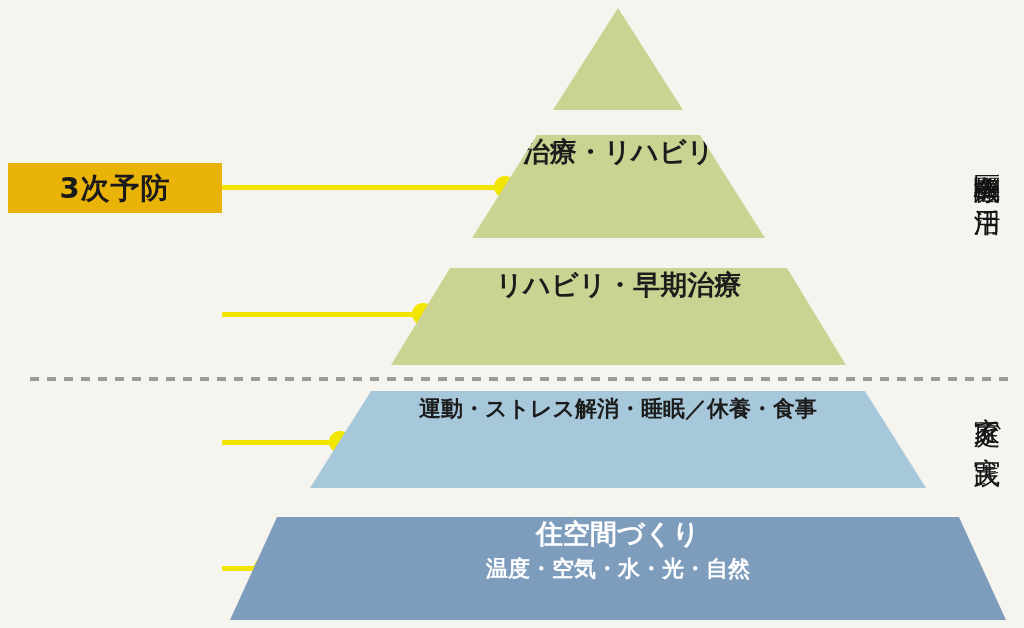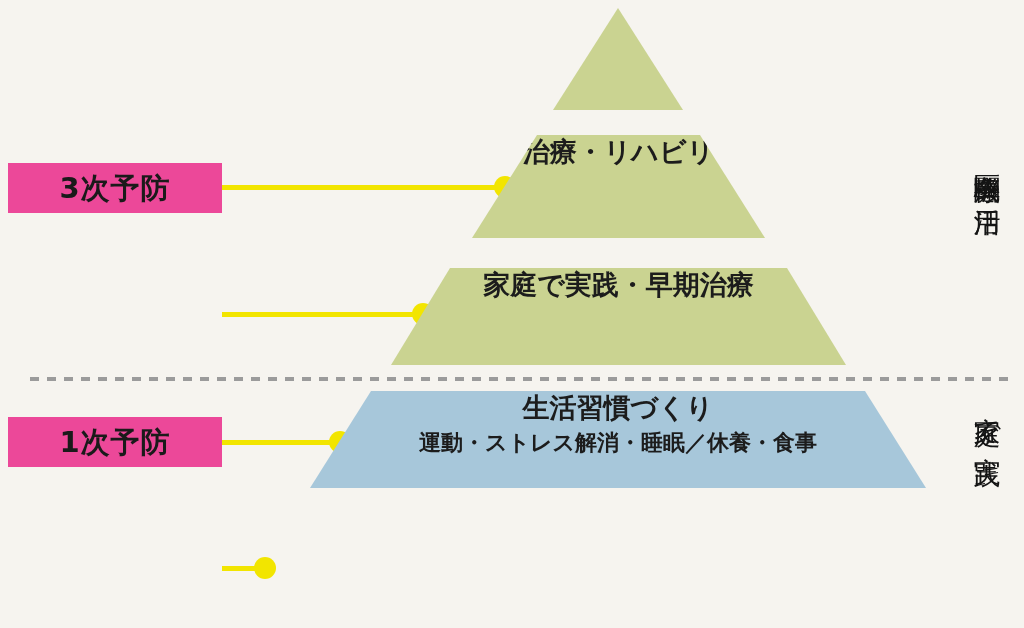--- a/index.html
+++ b/index.html
@@ -11,21 +11,21 @@
     position:relative;
     width:1024px;height:628px;
     background:#f6f4ef;
     overflow:hidden;
   }
 
   
   .label-box{
     position:absolute;
     left:8px;width:214px;height:50px;
-    background:#ec4899;
+    background:#eab308;
     display:flex;align-items:center;justify-content:center;
     font-size:29px;font-weight:700;color:#1a1a1a;
     letter-spacing:1px;
     line-height:1;
   }
   .lb1{top:163px}
   .lb2{top:290px}
   .lb3{top:417px}
   .lb4{top:543px}
 
@@ -104,48 +104,48 @@
   .sn-bottom{left:972px;top:396px;letter-spacing:3px}
 </style>
 </head>
 <body>
 
 <div class="stage">
 
   <div class="label-box lb1">
     <span>3次予防</span>
   </div>
-  <div class="label-box lb3">
-    <span>1次予防</span>
-  </div>
 
   <div class="connector c1"></div>
   <div class="connector c2"></div>
   <div class="connector c3"></div>
   <div class="connector c4"></div>
 
   <div class="dot d1"></div>
   <div class="dot d2"></div>
   <div class="dot d3"></div>
   <div class="dot d4"></div>
 
   <div class="level lvl-cap"></div>
 
   <div class="level lvl-2">
     <div class="lvl-title">治療・リハビリ</div>
   </div>
 
   <div class="level lvl-3">
-    <div class="lvl-title">家庭で実践・早期治療</div>
+    <div class="lvl-title">リハビリ・早期治療</div>
   </div>
 
   <div class="level lvl-4">
-    <div class="lvl-title">生活習慣づくり</div>
     <div class="lvl-sub">運動・ストレス解消・睡眠／休養・食事</div>
   </div>
 
+  <div class="level lvl-5">
+    <div class="lvl-title">住空間づくり</div>
+    <div class="lvl-sub">温度・空気・水・光・自然</div>
+  </div>
 
   <div class="divider"></div>
 
   <div class="side-note sn-top">医療機関を活用</div>
   <div class="side-note sn-bottom">家庭で実践</div>
 
 </div>
 
 </body></html>

